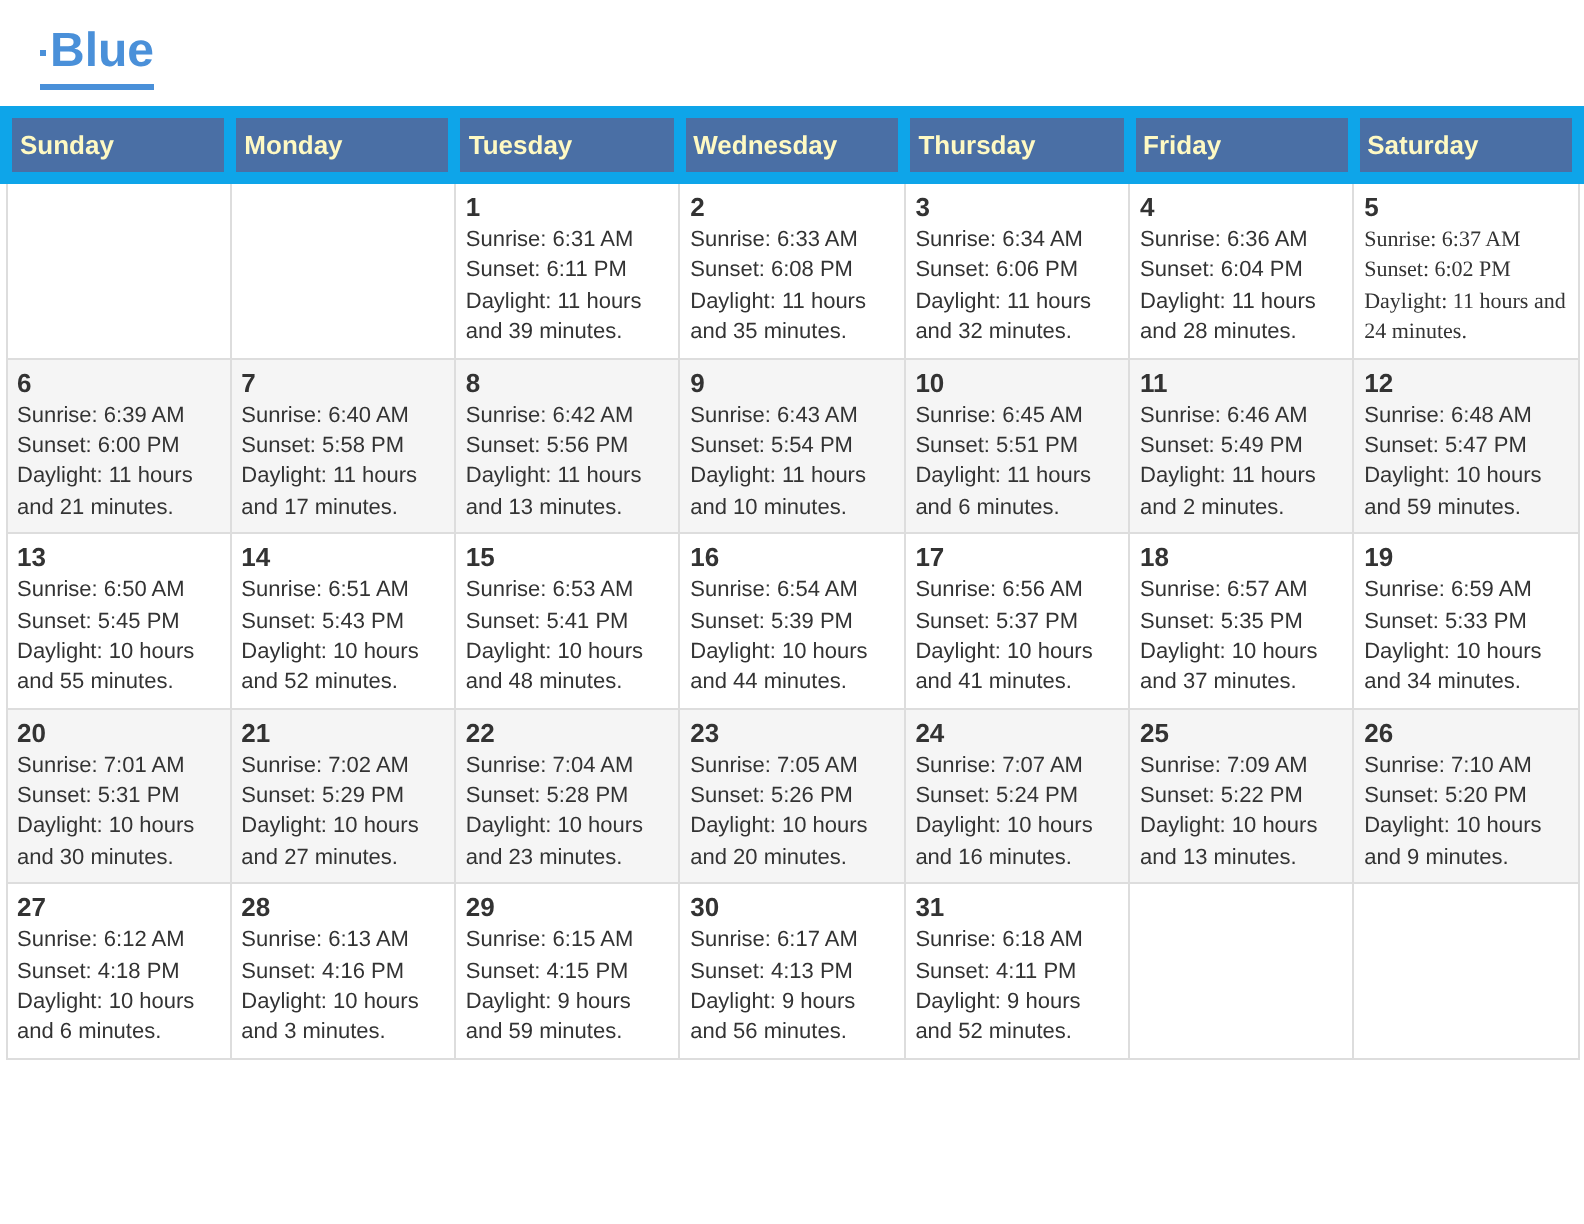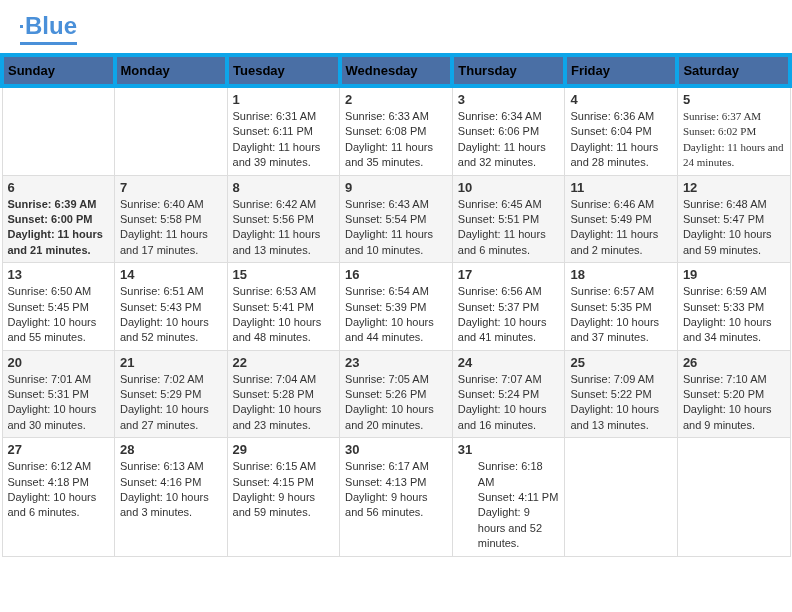--- a/index.html
+++ b/index.html
@@ -43,26 +43,26 @@
       font-weight: normal;
       color: #333;
     }
     .calendar {
       width: 100%;
       border-collapse: collapse;
       font-size: 11px;
     }
     .calendar thead th {
       background: #4a6fa5;
-      color: #000000;
+      color: #fef9c3;
       padding: 6px 4px;
       text-align: left;
       font-size: 13px;
       font-weight: bold;
-      border: 4px solid #0ea5e9;
+      border: 6px solid #0ea5e9;
     }
     .calendar tbody td {
       border: 1px solid #ddd;
       vertical-align: top;
       padding: 4px 5px;
       width: 113px;
       min-height: 80px;
       background: #fff;
     }
     .calendar tbody tr:nth-child(even) td {
@@ -142,21 +142,21 @@
         <td>
           <span class="day-num">5</span>
           <div class="day-info" style="white-space: pre-line; font-family: Liberation Serif, serif;">Sunrise: 6:37 AM
 Sunset: 6:02 PM
 Daylight: 11 hours and 24 minutes.</div>
         </td>
       </tr>
       <tr>
         <td>
           <span class="day-num">6</span>
-          <div class="day-info" style="white-space: pre-line; font-weight: bold;">Sunrise: 6:39 AM
+          <div class="day-info" style="white-space: pre-line;">Sunrise: 6:39 AM
 Sunset: 6:00 PM
 Daylight: 11 hours and 21 minutes.</div>
         </td>
         <td>
           <span class="day-num">7</span>
           <div class="day-info" style="white-space: pre-line;">Sunrise: 6:40 AM
 Sunset: 5:58 PM
 Daylight: 11 hours and 17 minutes.</div>
         </td>
         <td>
@@ -298,21 +298,21 @@
 Daylight: 9 hours and 59 minutes.</div>
         </td>
         <td>
           <span class="day-num">30</span>
           <div class="day-info" style="white-space: pre-line;">Sunrise: 6:17 AM
 Sunset: 4:13 PM
 Daylight: 9 hours and 56 minutes.</div>
         </td>
         <td>
           <span class="day-num">31</span>
-          <div class="day-info" style="white-space: pre-line; margin-left: 20px;">Sunrise: 6:18 AM
+          <div class="day-info" style="white-space: pre-line;">Sunrise: 6:18 AM
 Sunset: 4:11 PM
 Daylight: 9 hours and 52 minutes.</div>
         </td>
         <td class="empty"></td>
         <td class="empty"></td>
       </tr>
     </tbody>
 </table>
 
 </body></html>

